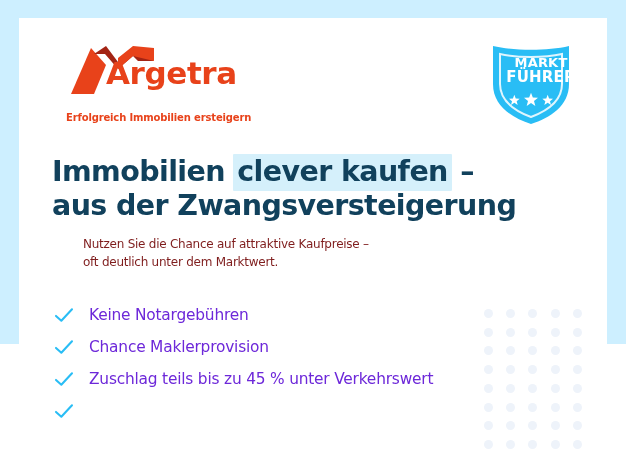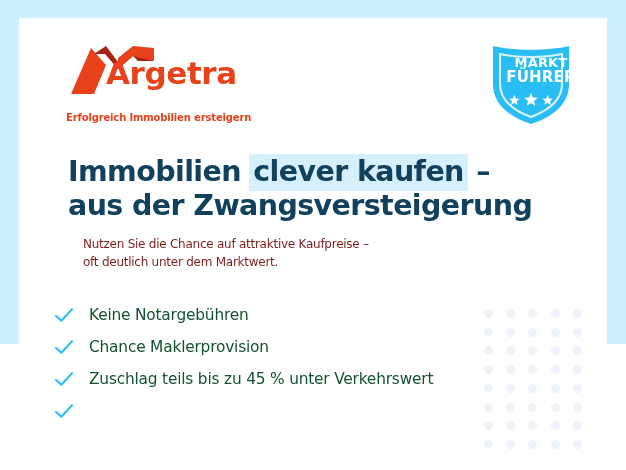--- a/index.html
+++ b/index.html
@@ -130,21 +130,21 @@
     left: 33px;
     top: 118px;
     width: 510px;
     color: #11415c;
     font-family: "DejaVu Sans", sans-serif;
     font-weight: bold;
     font-size: 28.5px;
     line-height: 1.18;
     letter-spacing: -0.6px;
   }
-  .headline .hl-line { display: block; white-space: nowrap; margin-left: 16px; }
+  .headline .hl-line { display: block; white-space: nowrap; }
   .highlight {
     background: #d5f0fb;
     padding: 1px 4px 3px 4px;
     margin: 0 -1px;
     border-radius: 1px;
   }
 
   
   .subheadline {
     position: absolute;
@@ -177,21 +177,21 @@
   .check-icon {
     flex: 0 0 auto;
     width: 22px;
     height: 20px;
     margin-right: 14px;
     display: flex;
     align-items: center;
     justify-content: center;
   }
   .check-label {
-    color: #14532d;
+    color: #6d28d9;
     font-family: "DejaVu Sans", sans-serif;
     font-size: 15.4px;
     letter-spacing: -0.2px;
     white-space: nowrap;
   }
 </style>
 </head>
 <body>
 
 <div class="ad-frame">

